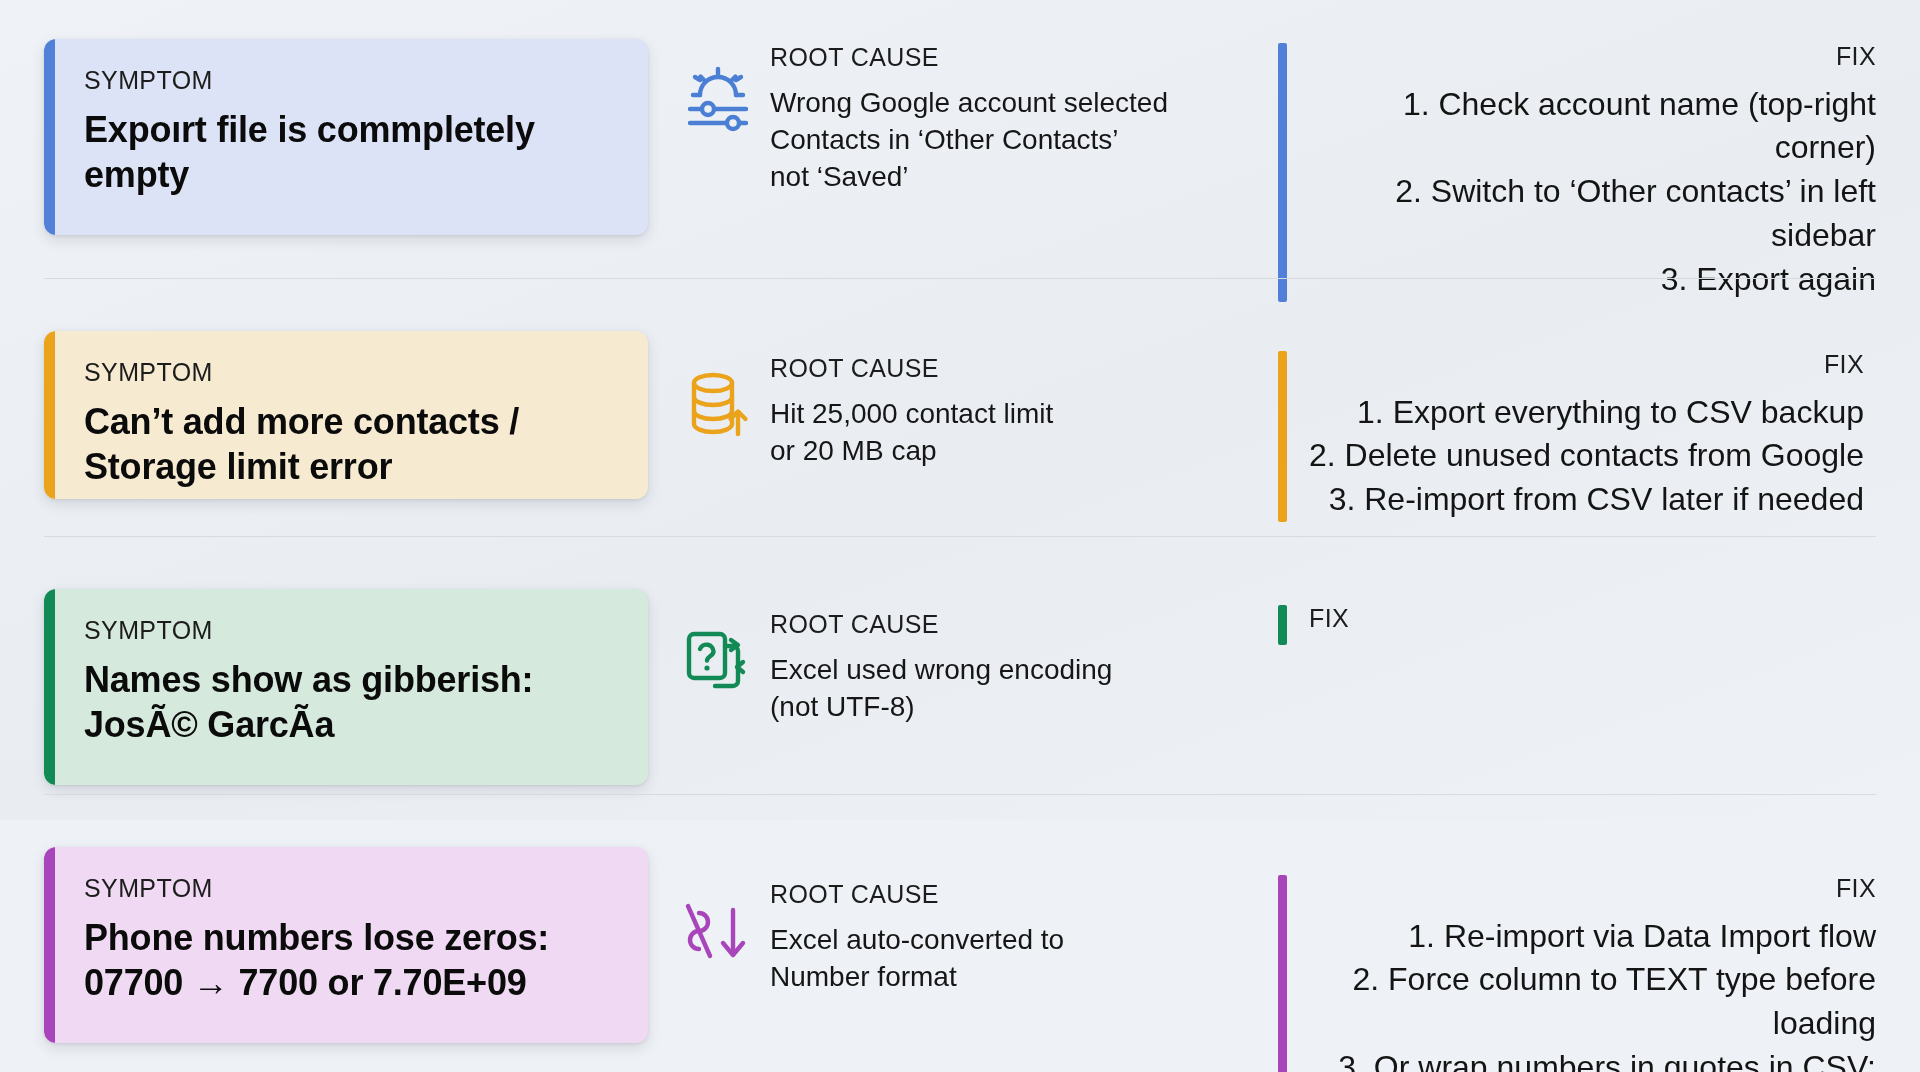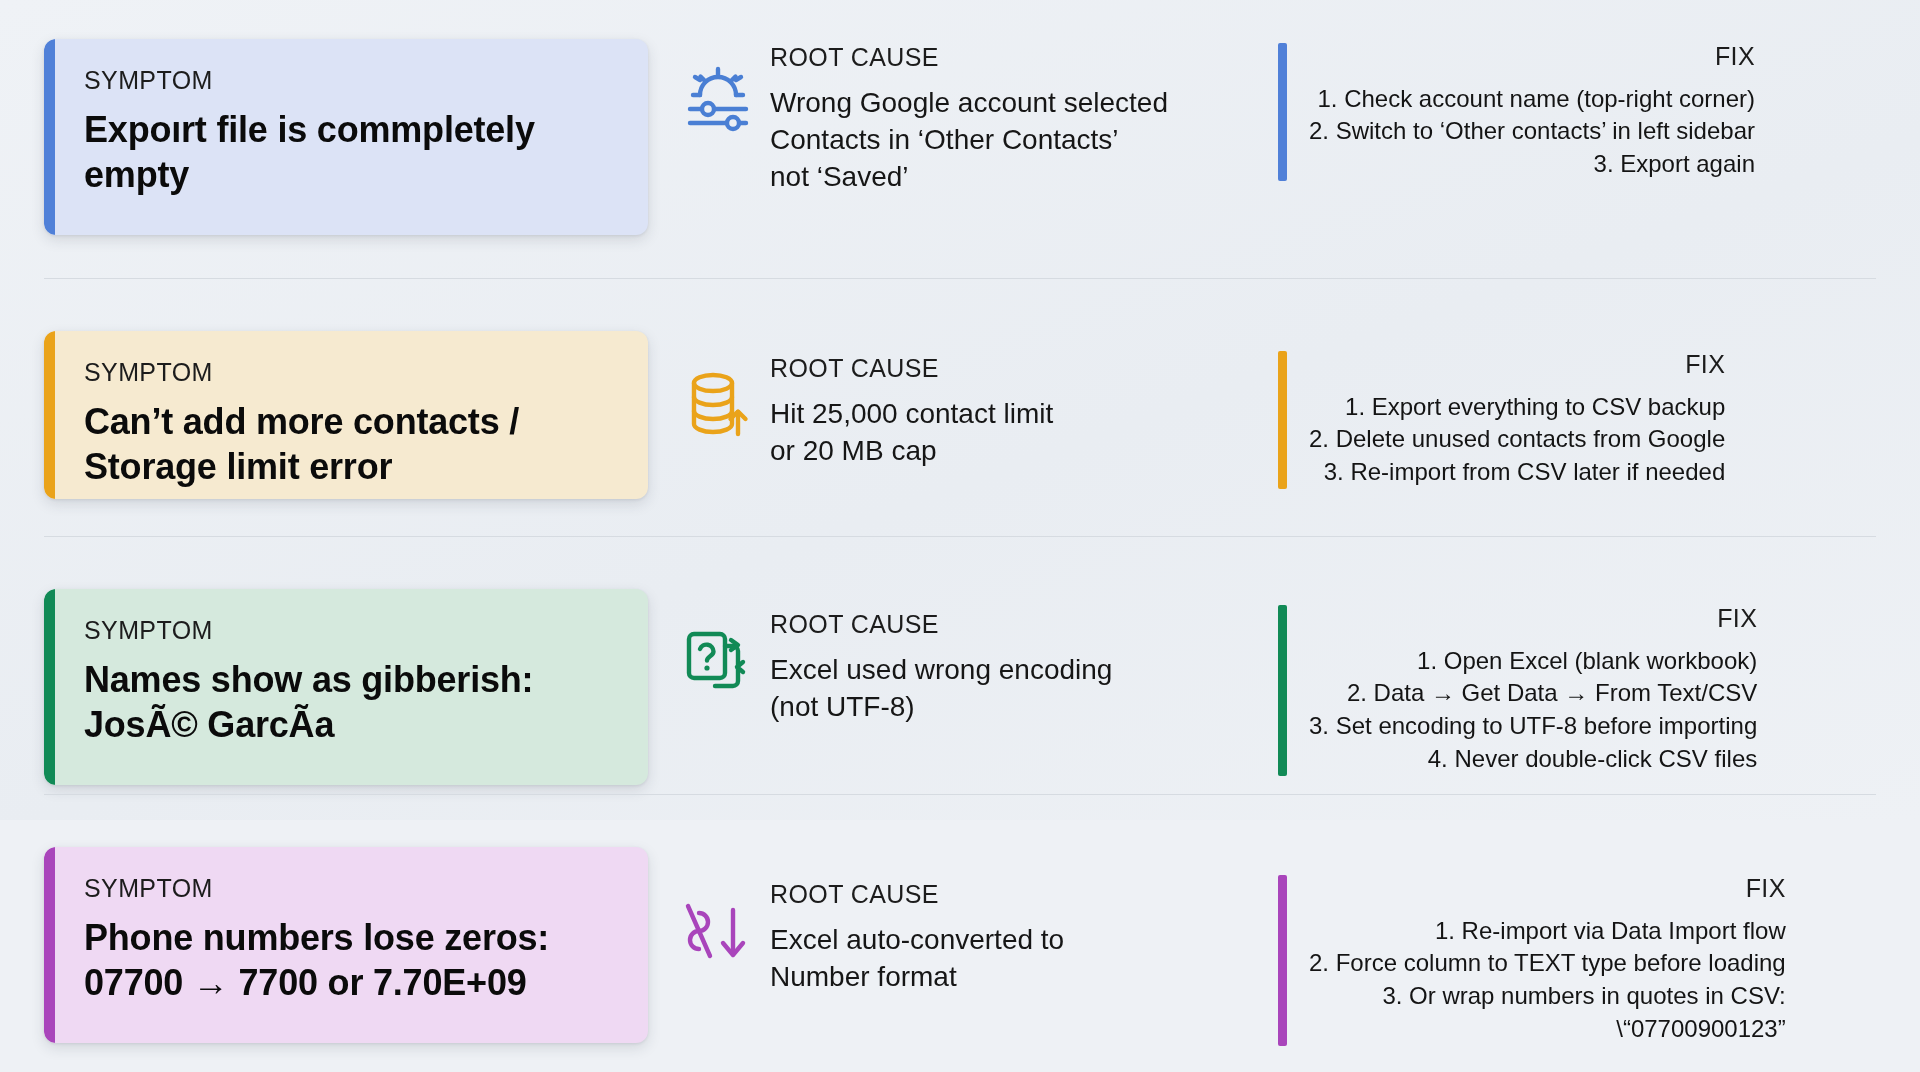--- a/index.html
+++ b/index.html
@@ -123,21 +123,21 @@
   }
   .fix-bar {
     flex: 0 0 9px;
     width: 9px;
     border-radius: 2px;
     margin-right: 22px;
   }
   .fix-body { padding-top: 0; text-align: right; }
   .fix-steps { margin: 4px 0 0 0; }
   .fix-step {
-    font-size: 24px;
+    font-size: 32px;
     line-height: 1.37;
     color: #141414;
     white-space: pre-line;
   }
 
   .row-1 .fix-col { padding-top: 4px; }
   .row-2 .fix-col { padding-top: 20px; }
   .row-3 .fix-col { padding-top: 16px; }
   .row-4 .fix-col { padding-top: 28px; }
 
@@ -256,26 +256,20 @@
         <p class="kicker">ROOT CAUSE</p>
         <p class="cause-text">Excel used wrong encoding
 (not UTF-8)</p>
       </div>
     </div>
 
     <div class="fix-col">
       <div class="fix-bar"></div>
       <div class="fix-body">
         <p class="kicker">FIX</p>
-        <div class="fix-steps">
-          <div class="fix-step">1. Open Excel (blank workbook)</div>
-          <div class="fix-step">2. Data → Get Data → From Text/CSV</div>
-          <div class="fix-step">3. Set encoding to UTF-8 before importing</div>
-          <div class="fix-step">4. Never double-click CSV files</div>
-        </div>
       </div>
     </div>
   </div>
 
   <div class="row row-4">
     <div class="symptom-card card-4">
       <div class="accent-bar"></div>
       <p class="kicker">SYMPTOM</p>
       <p class="symptom-text">Phone numbers lose zeros:
 07700 → 7700 or 7.70E+09</p>

